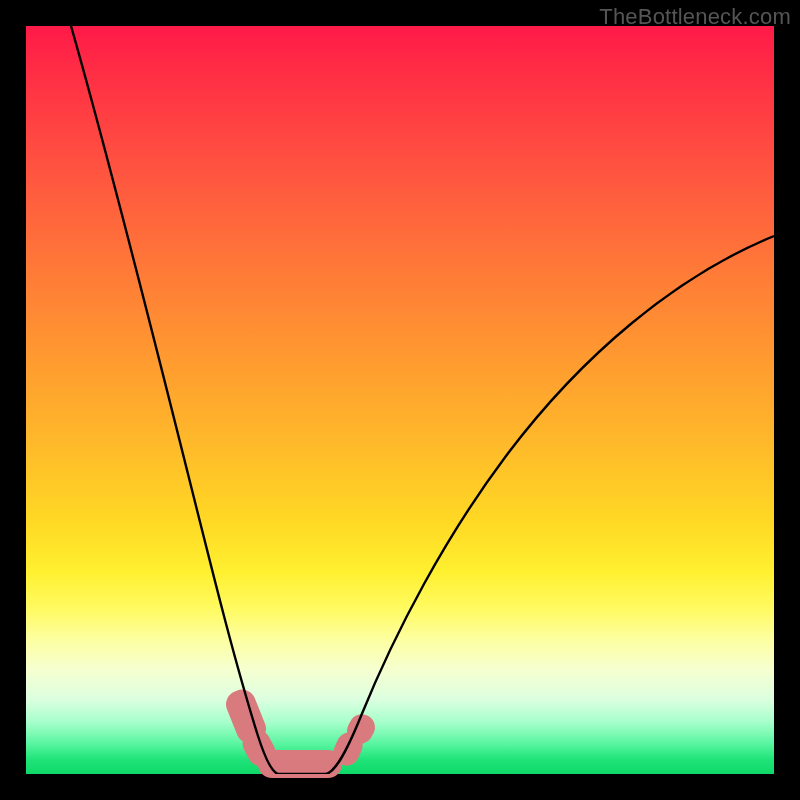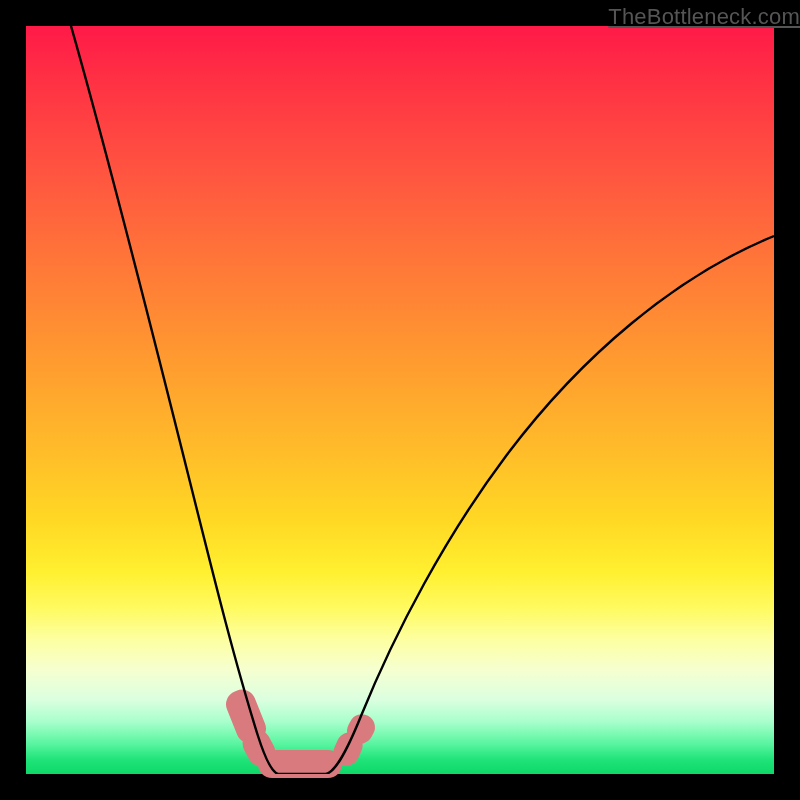--- a/index.html
+++ b/index.html
@@ -62,26 +62,25 @@
     background: #d97b7e;
   }
   .pink-blob {
     position: absolute;
     border-radius: 14px;
     background: #d97b7e;
   }
   .watermark {
     position: absolute;
     top: 4px;
-    right: 0;
+    right: 9px;
     color: #555;
     font-size: 22px;
     font-weight: 500;
     letter-spacing: 0.2px;
-    text-decoration: underline;
   }
 </style>
 </head>
 <body>
 
 <div class="frame">
 
   <div class="plot">
     <div class="gradient"></div>
 

